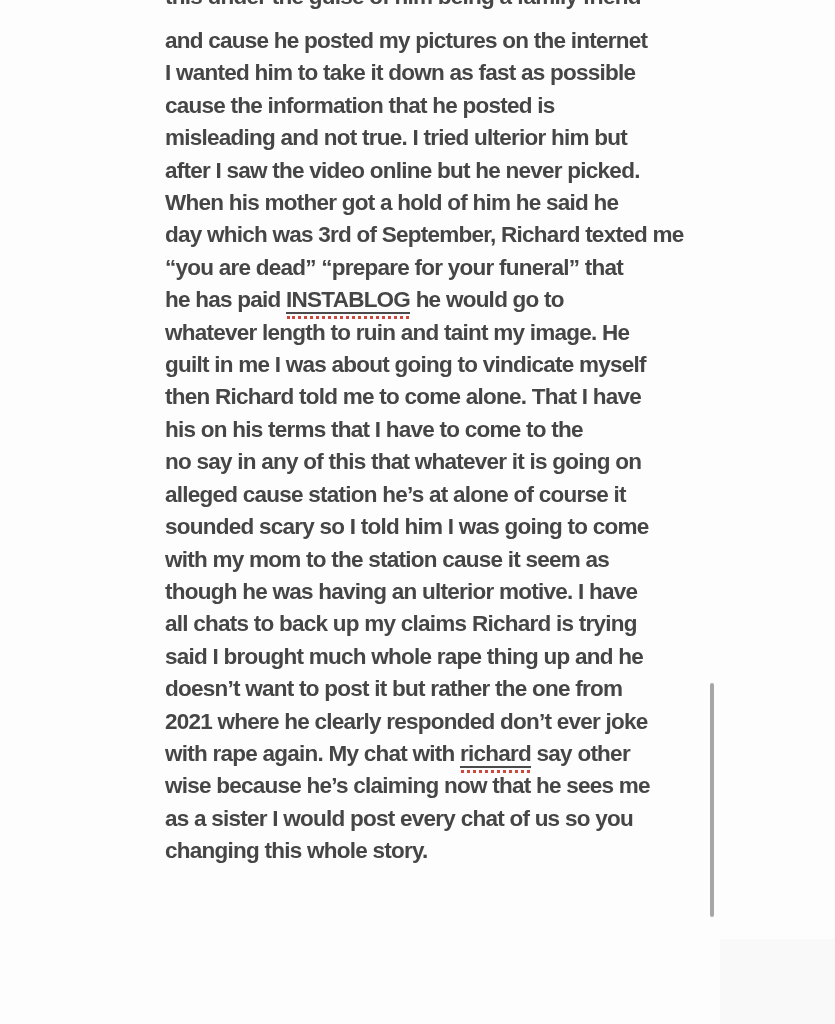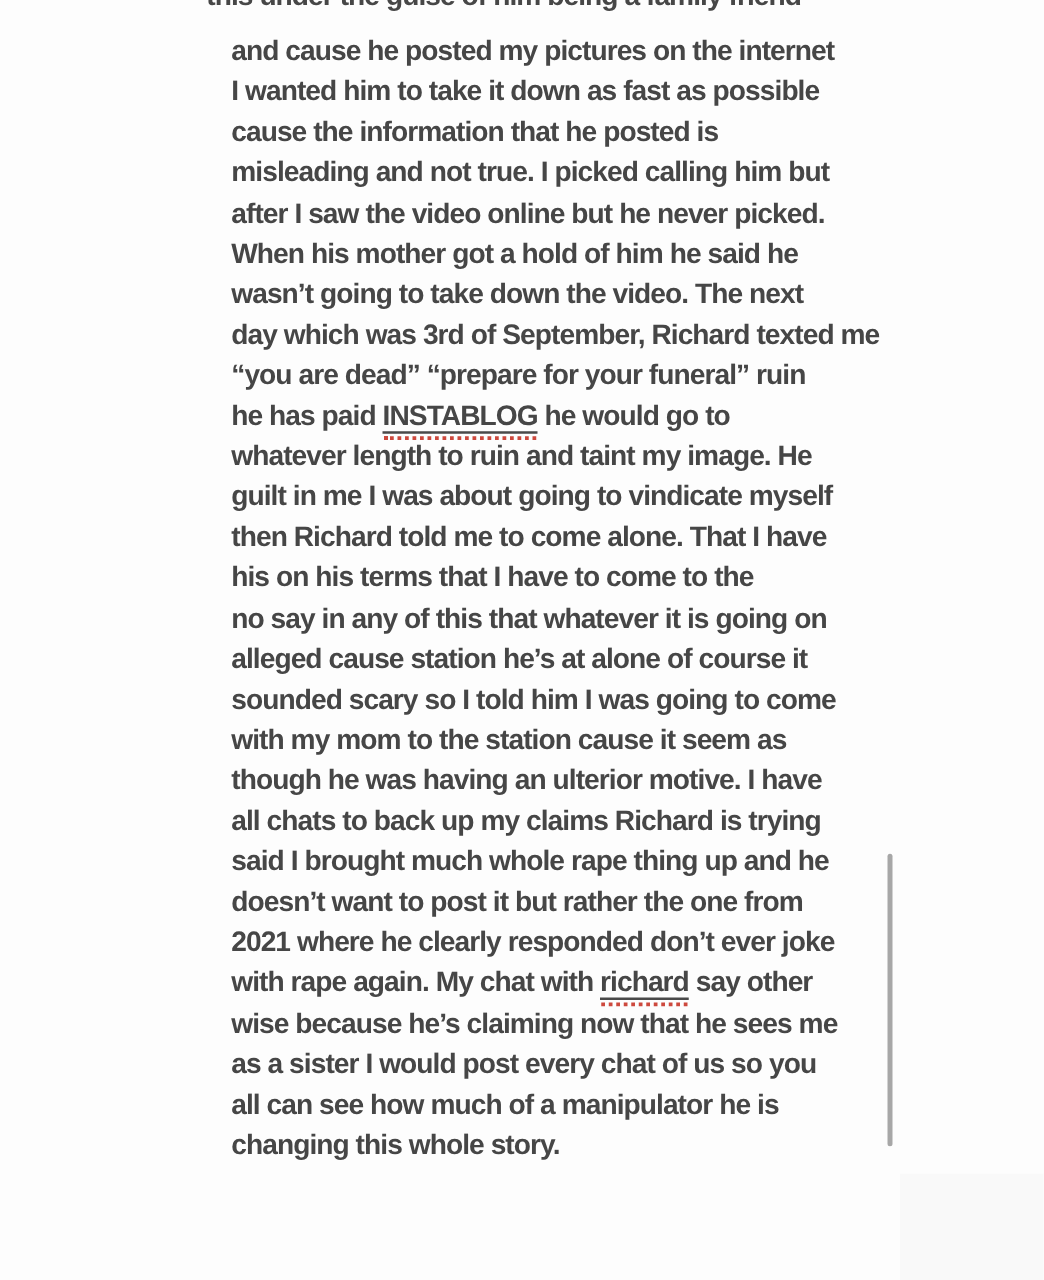--- a/index.html
+++ b/index.html
@@ -31,21 +31,20 @@
     margin-top: -19px;
     white-space: nowrap;
     font-size: 22.5px;
     font-weight: 700;
     letter-spacing: -0.75px;
     color: #474747;
     line-height: 32.4px;
   }
   .lines {
     margin-top: 11px;
-    margin-left: 20px;
   }
   .line {
     white-space: nowrap;
     font-size: 22.5px;
     font-weight: 700;
     letter-spacing: -0.75px;
     color: #464646;
     line-height: 32.4px;
   }
   .miss {
@@ -85,42 +84,40 @@
 <body>
 
 <div class="note-wrap">
   <div class="cut-line">
     <span class="clipped">this under the guise of him being a family friend</span>
   </div>
   <div class="lines">
       <div class="line"><span>and cause he posted my pictures on the internet</span></div>
       <div class="line"><span>I wanted him to take it down as fast as possible</span></div>
       <div class="line"><span>cause the information that he posted is</span></div>
-      <div class="line"><span>misleading and not true. I picked calling him but</span></div>
+      <div class="line"><span>misleading and not true. I tried ulterior him but</span></div>
       <div class="line"><span>after I saw the video online but he never picked.</span></div>
       <div class="line"><span>When his mother got a hold of him he said he</span></div>
-      <div class="line"><span>wasn’t going to take down the video. The next</span></div>
       <div class="line"><span>day which was 3rd of September, Richard texted me</span></div>
-      <div class="line"><span>“you are dead” “prepare for your funeral” ruin</span></div>
+      <div class="line"><span>“you are dead” “prepare for your funeral” that</span></div>
       <div class="line"><span>he has paid </span><span class="miss">INSTABLOG</span><span> he would go to</span></div>
       <div class="line"><span>whatever length to ruin and taint my image. He</span></div>
       <div class="line"><span>guilt in me I was about going to vindicate myself</span></div>
       <div class="line"><span>then Richard told me to come alone. That I have</span></div>
       <div class="line"><span>his on his terms that I have to come to the</span></div>
       <div class="line"><span>no say in any of this that whatever it is going on</span></div>
       <div class="line"><span>alleged cause station he’s at alone of course it</span></div>
       <div class="line"><span>sounded scary so I told him I was going to come</span></div>
       <div class="line"><span>with my mom to the station cause it seem as</span></div>
       <div class="line"><span>though he was having an ulterior motive. I have</span></div>
       <div class="line"><span>all chats to back up my claims Richard is trying</span></div>
       <div class="line"><span>said I brought much whole rape thing up and he</span></div>
       <div class="line"><span>doesn’t want to post it but rather the one from</span></div>
       <div class="line"><span>2021 where he clearly responded don’t ever joke</span></div>
       <div class="line"><span>with rape again. My chat with </span><span class="miss">richard</span><span> say other</span></div>
       <div class="line"><span>wise because he’s claiming now that he sees me</span></div>
       <div class="line"><span>as a sister I would post every chat of us so you</span></div>
-      <div class="line"><span>all can see how much of a manipulator he is</span></div>
       <div class="line"><span>changing this whole story.</span></div>
     </div>
 </div>
 
 <div class="scrollbar"></div>
 <div class="corner-tint"></div>
 
 </body></html>

